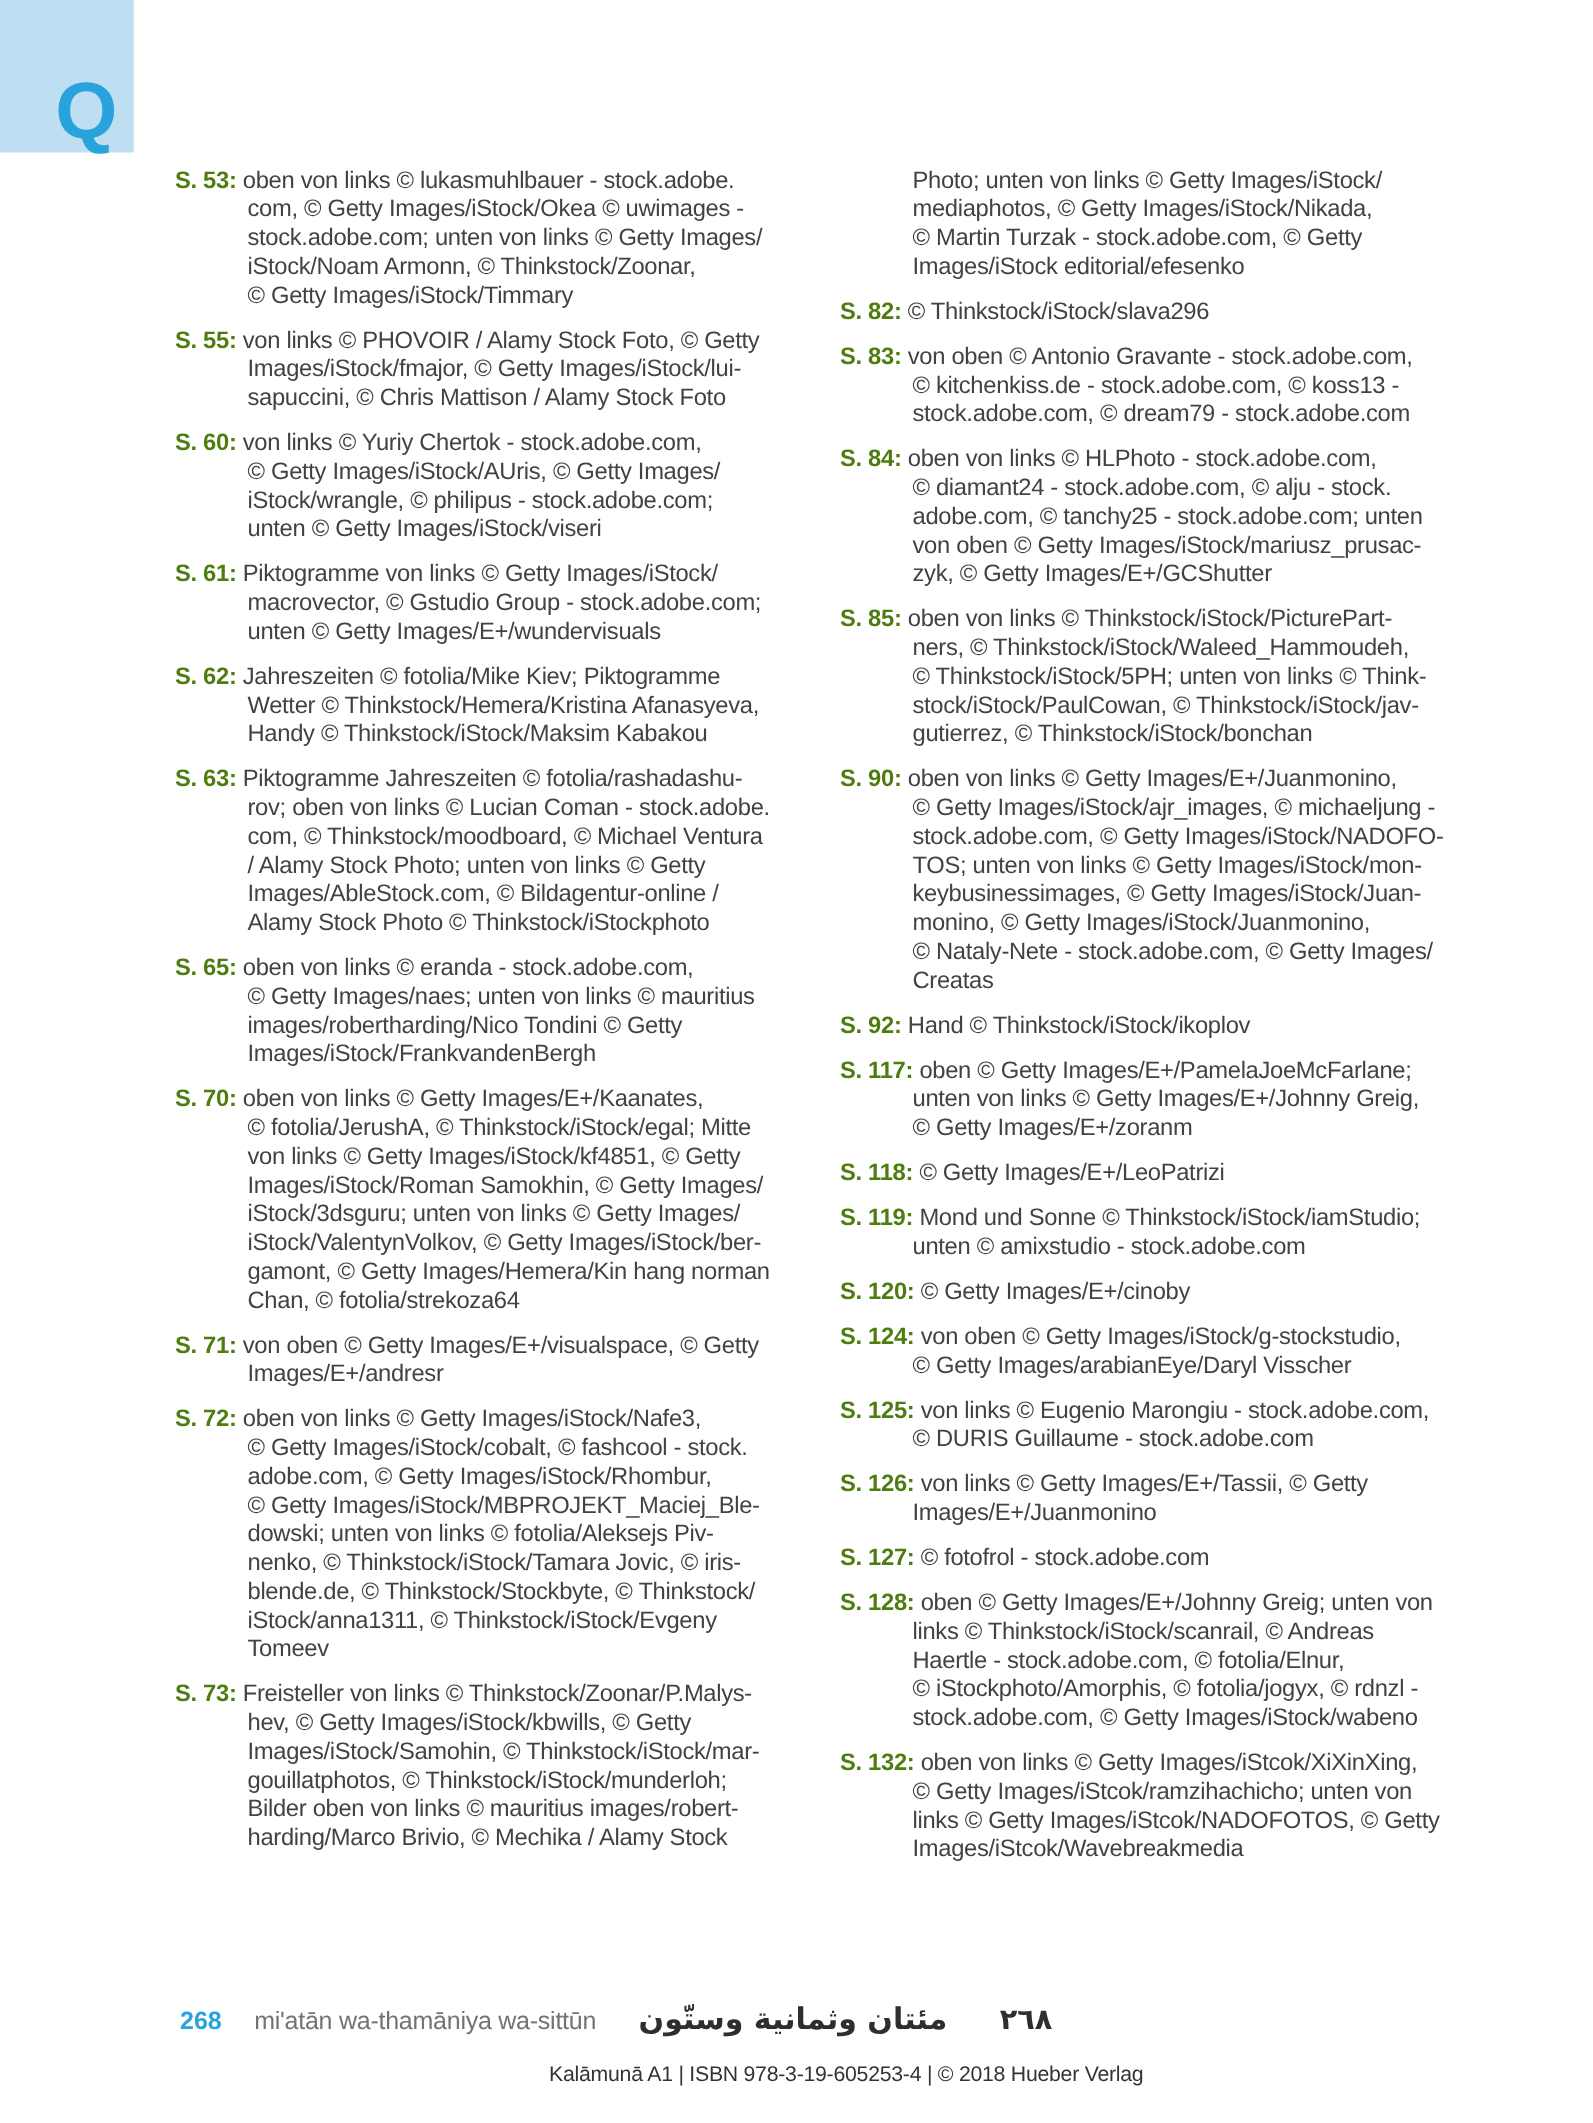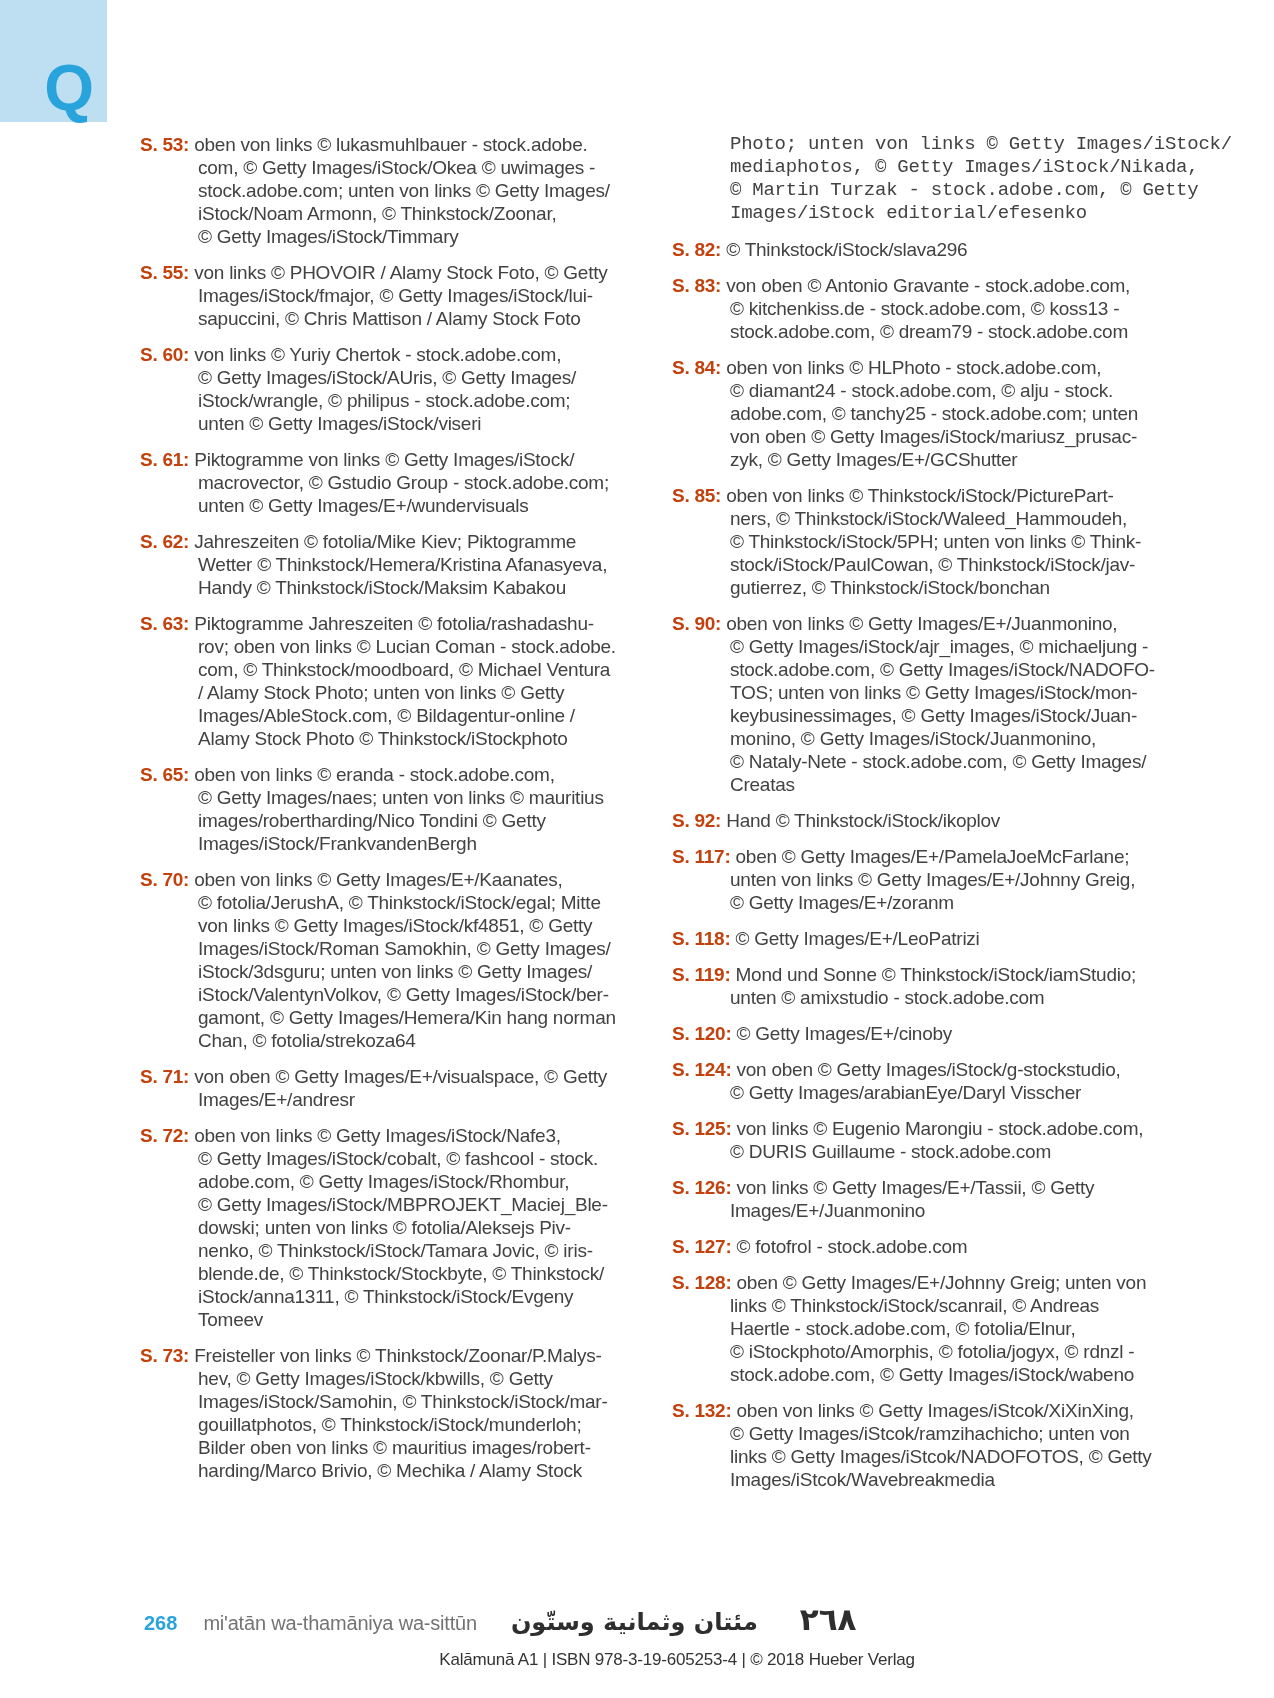--- a/index.html
+++ b/index.html
@@ -32,22 +32,22 @@
   .col-left  { left: 140px; width: 515px; }
   .col-right { left: 672px; width: 570px; }
   .entry {
     font-size: 19px; line-height: 23px;
     letter-spacing: -0.25px;
     color: var(--text);
     white-space: pre-line;
     padding-left: 58px; text-indent: -58px;
     margin-bottom: 13px;
   }
-  .entry.cont { text-indent: 0; font-family: Liberation Mono, monospace; }
-  .lbl { font-weight: bold; color: #c2410c; }
+  .entry.cont { text-indent: 0; }
+  .lbl { font-weight: bold; color: #4d7c0f; }
   .footer-row {
     position: absolute; left: 144px; top: 1601px;
     display: flex; align-items: baseline;
     white-space: nowrap;
   }
   .pgnum-latin {
     color: var(--accent); font-weight: bold;
     font-size: 20px;
   }
   .translit {
@@ -58,21 +58,21 @@
   .arabic-title {
     margin-left: 34px;
     font-family: "DejaVu Sans", sans-serif;
     font-weight: bold; font-size: 24px; color: #2e2e2e;
     direction: rtl;
     text-align: center;
   }
   .pgnum-arabic {
     margin-left: 42px;
     font-family: "DejaVu Sans", sans-serif;
-    font-weight: bold; font-size: 31px; color: #2e2e2e;
+    font-weight: bold; font-size: 23px; color: #2e2e2e;
   }
   .imprint {
     position: absolute; left: 80px; width: 1194px; top: 1650px;
     text-align: center;
     font-size: 17px; color: #333333;
     letter-spacing: -0.2px;
   }
 </style>
 </head>
 <body>

